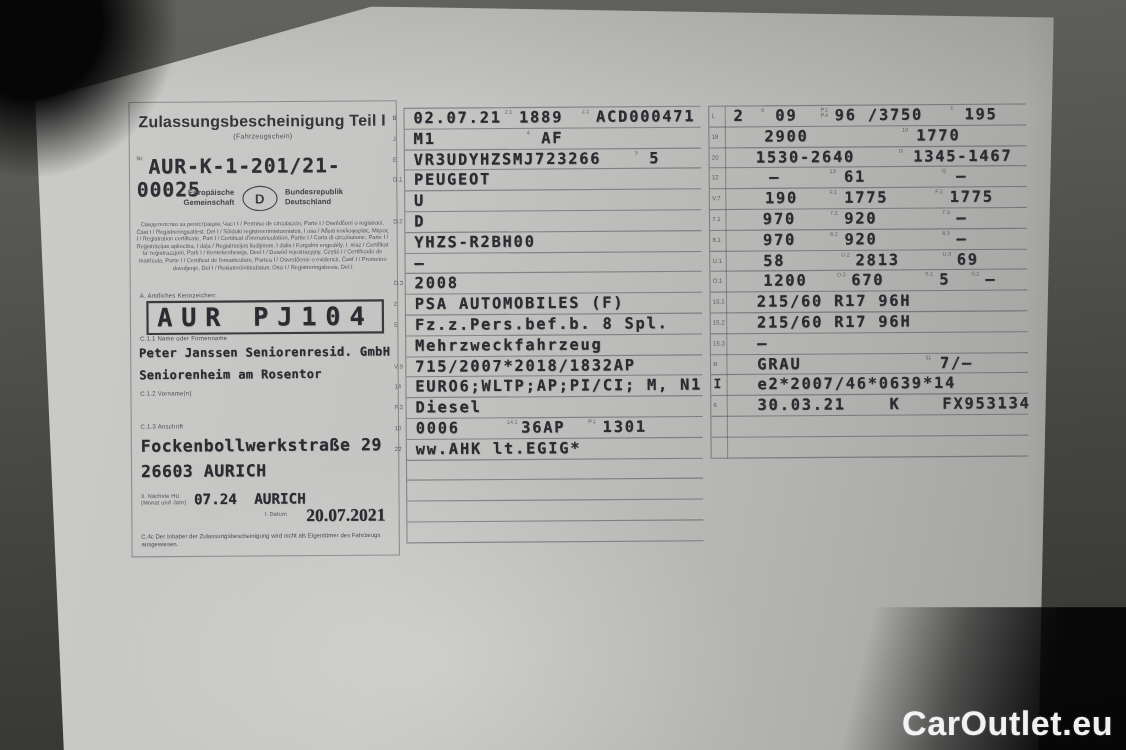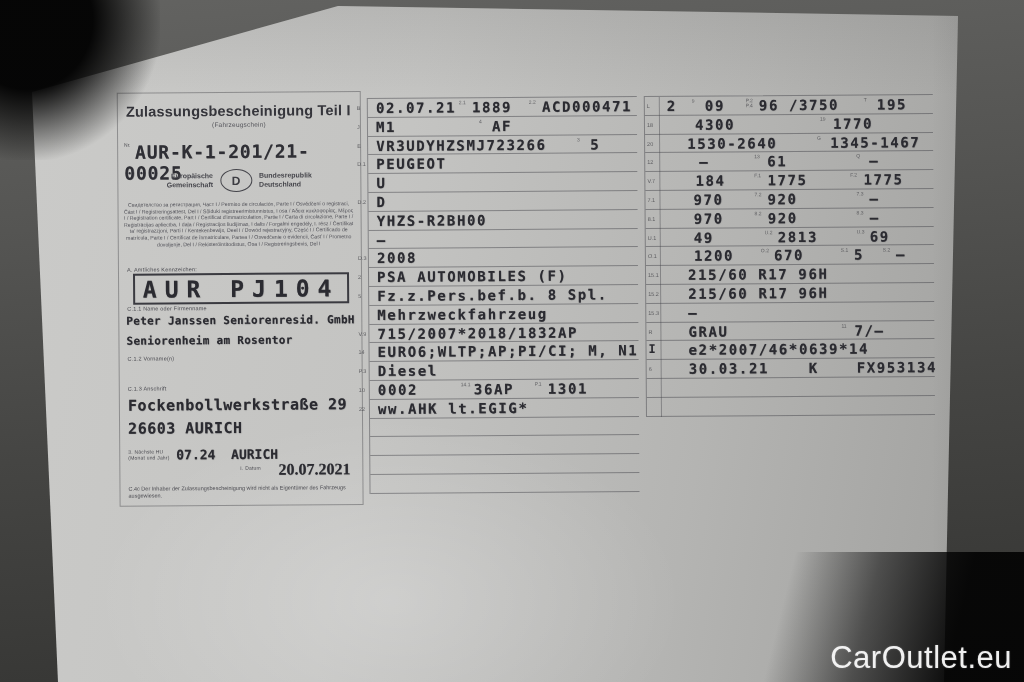--- a/index.html
+++ b/index.html
@@ -17,21 +17,21 @@
        linear-gradient(100deg,#cbcbc9 0%,#c4c4c2 38%,#b4b4b2 68%,#9e9e9c 100%);}
   #paper:after{content:"";position:absolute;inset:0;
      background:linear-gradient(180deg,rgba(40,40,40,.10) 0%,rgba(40,40,40,0) 14%),
                 linear-gradient(270deg,rgba(30,30,30,.18) 0%,rgba(30,30,30,0) 9%);}
   
   .vignette-tl{position:absolute;left:-30px;top:-40px;width:190px;height:200px;
      background:radial-gradient(ellipse at 30% 30%, rgba(2,2,2,.96) 35%, rgba(2,2,2,0) 72%);}
   .shadow-br{position:absolute;right:0;bottom:0;width:330px;height:130px;
      background:linear-gradient(104deg, rgba(5,5,5,0) 28%, rgba(5,5,5,.55) 52%, rgba(3,3,3,.92) 78%);}
   .watermark{position:absolute;right:12px;bottom:6px;
-     font-size:31px;font-weight:normal;letter-spacing:.5px;color:rgba(248,248,248,.96);
+     font-size:31px;font-weight:bold;letter-spacing:.5px;color:rgba(248,248,248,.96);
      text-shadow:0 0 2px rgba(255,255,255,.25);margin-top:12px;}
   
   #doc{position:absolute;inset:0;transform:rotate(-.4deg);transform-origin:50% 40%;
        color:#2e2e34;}
   .typed{font-family:"DejaVu Sans Mono", monospace;font-weight:700;color:#2b2b31;
          text-shadow:.3px .3px .7px rgba(35,35,40,.55);white-space:pre;}
   .plabel{font-size:5.5px;color:#4c4c52;letter-spacing:.2px;}
   
   .leftcol{position:absolute;left:118px;top:90px;width:242px;height:412px;
      border:1px solid rgba(70,70,76,.45);}
@@ -215,21 +215,21 @@
         <div class="trow r13">
           <span class="mcode">14</span>
           <span class="cell c1"><b class="tval">EURO6;WLTP;AP;PI/CI; M, N1</b></span>
         </div>
         <div class="trow r14">
           <span class="mcode">P.3</span>
           <span class="cell c1"><b class="tval">Diesel</b></span>
         </div>
         <div class="trow r15">
           <span class="mcode">10</span>
-          <span class="cell c1"><b class="tval">0002</b></span>
+          <span class="cell c1"><b class="tval">0006</b></span>
           <span class="cell c2"><i class="fcode">14.1</i><b class="tval">36AP</b></span>
           <span class="cell c3"><i class="fcode">P.1</i><b class="tval">1301</b></span>
         </div>
         <div class="trow r16">
           <span class="mcode">22</span>
           <span class="cell c1"><b class="tval">ww.AHK lt.EGIG*</b></span>
         </div>
         <div class="trow r17">
           <span class="mcode"></span>
         </div>
@@ -247,55 +247,55 @@
     <div class="tbl rt" id="rt">
         <div class="trow r0">
           <span class="mcode">L</span>
           <span class="cell c1"><b class="tval">2</b></span>
           <span class="cell c2"><i class="fcode">9</i><b class="tval">09</b></span>
           <span class="cell c3"><i class="fcode">P.2 P.4</i><b class="tval">96 /3750</b></span>
           <span class="cell c4"><i class="fcode">T</i><b class="tval">195</b></span>
         </div>
         <div class="trow r1">
           <span class="mcode">18</span>
-          <span class="cell c1"><b class="tval">4300</b></span>
+          <span class="cell c1"><b class="tval">2900</b></span>
           <span class="cell c2"><i class="fcode">19</i><b class="tval">1770</b></span>
         </div>
         <div class="trow r2">
           <span class="mcode">20</span>
           <span class="cell c1"><b class="tval">1530-2640</b></span>
           <span class="cell c2"><i class="fcode">G</i><b class="tval">1345-1467</b></span>
         </div>
         <div class="trow r3">
           <span class="mcode">12</span>
           <span class="cell c1"><b class="tval">–</b></span>
           <span class="cell c2"><i class="fcode">13</i><b class="tval">61</b></span>
           <span class="cell c3"><i class="fcode">Q</i><b class="tval">–</b></span>
         </div>
         <div class="trow r4">
           <span class="mcode">V.7</span>
-          <span class="cell c1"><b class="tval">184</b></span>
+          <span class="cell c1"><b class="tval">190</b></span>
           <span class="cell c2"><i class="fcode">F.1</i><b class="tval">1775</b></span>
           <span class="cell c3"><i class="fcode">F.2</i><b class="tval">1775</b></span>
         </div>
         <div class="trow r5">
           <span class="mcode">7.1</span>
           <span class="cell c1"><b class="tval">970</b></span>
           <span class="cell c2"><i class="fcode">7.2</i><b class="tval">920</b></span>
           <span class="cell c3"><i class="fcode">7.3</i><b class="tval">–</b></span>
         </div>
         <div class="trow r6">
           <span class="mcode">8.1</span>
           <span class="cell c1"><b class="tval">970</b></span>
           <span class="cell c2"><i class="fcode">8.2</i><b class="tval">920</b></span>
           <span class="cell c3"><i class="fcode">8.3</i><b class="tval">–</b></span>
         </div>
         <div class="trow r7">
           <span class="mcode">U.1</span>
-          <span class="cell c1"><b class="tval">49</b></span>
+          <span class="cell c1"><b class="tval">58</b></span>
           <span class="cell c2"><i class="fcode">U.2</i><b class="tval">2813</b></span>
           <span class="cell c3"><i class="fcode">U.3</i><b class="tval">69</b></span>
         </div>
         <div class="trow r8">
           <span class="mcode">O.1</span>
           <span class="cell c1"><b class="tval">1200</b></span>
           <span class="cell c2"><i class="fcode">O.2</i><b class="tval">670</b></span>
           <span class="cell c3"><i class="fcode">S.1</i><b class="tval">5</b></span>
           <span class="cell c4"><i class="fcode">S.2</i><b class="tval">–</b></span>
         </div>

